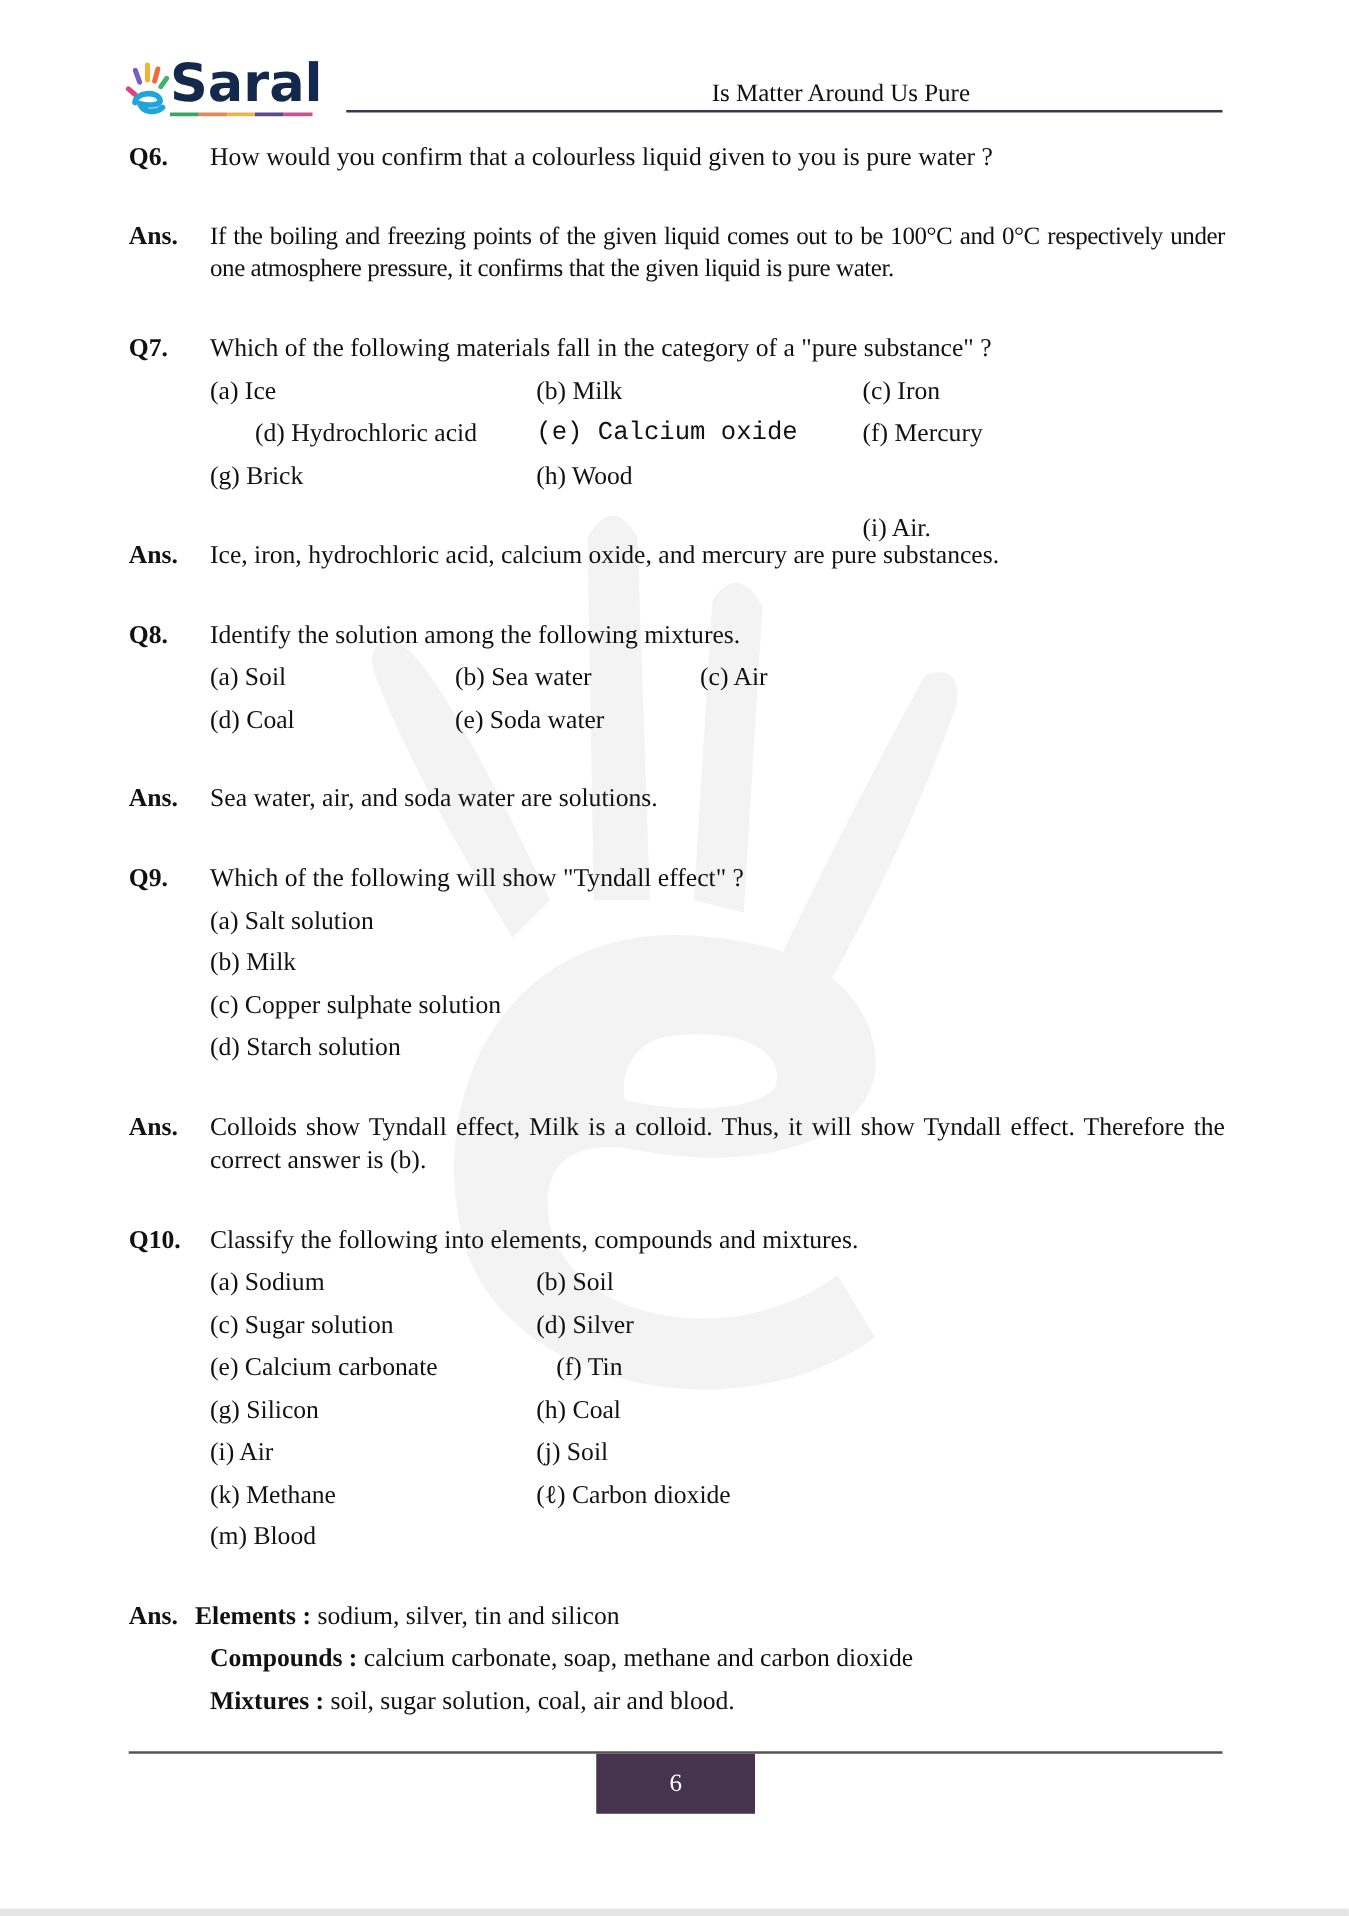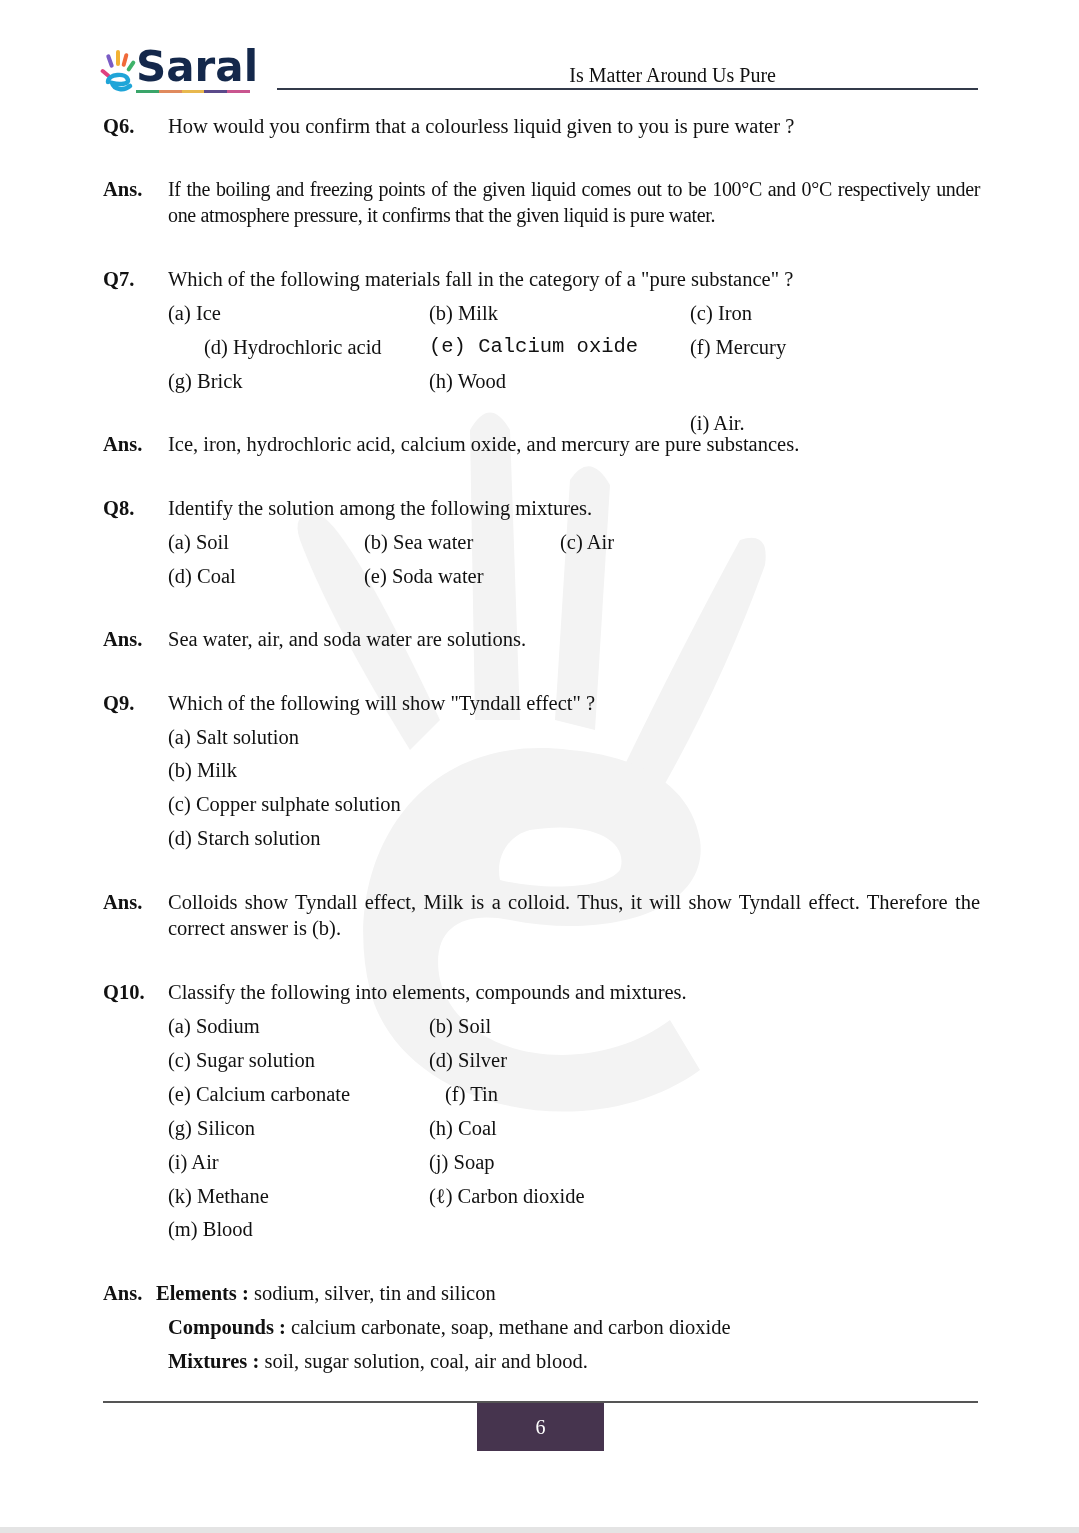--- a/index.html
+++ b/index.html
@@ -138,21 +138,21 @@
   </div>
   <span class="opt" style="left:168px;top:1013px;">(a) Sodium</span>
   <span class="opt" style="left:429px;top:1013px;">(b) Soil</span>
   <span class="opt" style="left:168px;top:1047px;">(c) Sugar solution</span>
   <span class="opt" style="left:429px;top:1047px;">(d) Silver</span>
   <span class="opt" style="left:168px;top:1081px;">(e) Calcium carbonate</span>
   <span class="opt" style="left:429px;top:1081px;margin-left:16px;">(f) Tin</span>
   <span class="opt" style="left:168px;top:1115px;">(g) Silicon</span>
   <span class="opt" style="left:429px;top:1115px;">(h) Coal</span>
   <span class="opt" style="left:168px;top:1149px;text-align:center;">(i) Air</span>
-  <span class="opt" style="left:429px;top:1149px;">(j) Soap</span>
+  <span class="opt" style="left:429px;top:1149px;">(j) Soil</span>
   <span class="opt" style="left:168px;top:1183px;">(k) Methane</span>
   <span class="opt" style="left:429px;top:1183px;">(ℓ) Carbon dioxide</span>
   <span class="opt" style="left:168px;top:1216px;">(m) Blood</span>
 
   <div class="q" style="top:1280px;">
     <span class="num">Ans.</span>
   </div>
   <div class="opt" style="left:156px;top:1280px;">
     <span class="bold">Elements :</span><span> sodium, silver, tin and silicon</span>
   </div>

